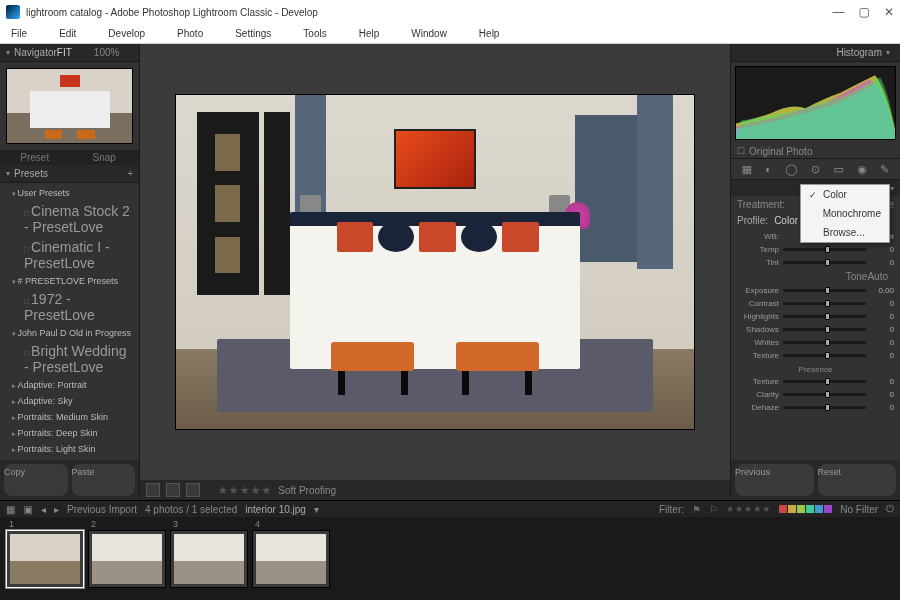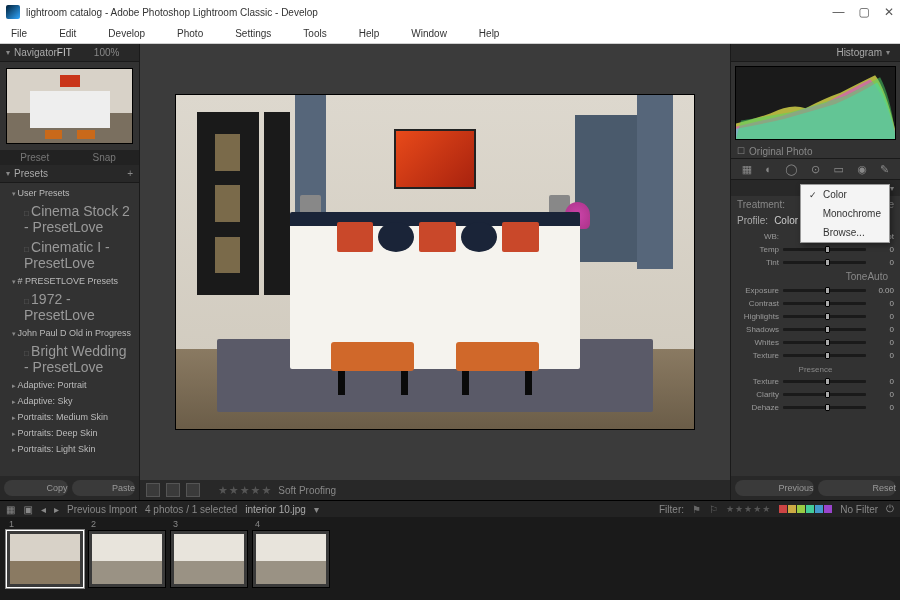--- a/index.html
+++ b/index.html
@@ -27,21 +27,21 @@
 .zoom span{cursor:pointer}
 .sub-tabs{display:flex;height:15px;background:#222;color:#777;font-size:8px}
 .sub-tabs span{flex:1;text-align:center;padding-top:2px}
 .presets{flex:1;overflow:hidden;padding:2px 0}
 .preset-grp{color:#bbb;font-size:9px;padding:3px 6px 3px 12px;cursor:pointer}
 .preset-grp::before{content:"▸ ";color:#888;font-size:7px}
 .preset-grp.open::before{content:"▾ "}
 .preset-item{color:#999;font-size:14px;padding:2px 6px 2px 24px;cursor:pointer}
 .preset-item::before{content:"□ ";color:#666;font-size:8px}
 .btnrow{display:flex;gap:4px;padding:4px;background:#282828}
-.btnrow .b{flex:1;height:16px;background:#3a3a3a;color:#999;text-align:right;line-height:16px;border-radius:8px;cursor:pointer;font-size:9px}
+.btnrow .b{flex:1;height:32px;background:#3a3a3a;color:#999;text-align:left;line-height:16px;border-radius:8px;cursor:pointer;font-size:9px}
 .canvas{flex:1;display:flex;align-items:center;justify-content:center;padding:10px 30px}
 .photo{width:100%;max-width:520px;aspect-ratio:1.55;background:#d9d4ca;position:relative;border:1px solid #000;overflow:hidden}
 .wall{position:absolute;inset:0 0 22% 0;background:linear-gradient(#ddd8ce,#d2ccc0)}
 .floor{position:absolute;left:0;right:0;bottom:0;height:24%;background:linear-gradient(#8a7a62,#6b5d48)}
 .rug{position:absolute;left:8%;right:8%;bottom:5%;height:22%;background:#5a5a68;border-radius:2px}
 .bed{position:absolute;left:22%;right:22%;top:35%;bottom:18%;background:#f5f3ee;border-top:14px solid #1a2438;border-radius:2px}
 .pillow{position:absolute;top:38%;width:7%;height:9%;background:#c9482a;border-radius:2px}
 .pillow.p1{left:31%}.pillow.p2{left:39%;background:#1a2438;border-radius:50%}.pillow.p3{left:47%}.pillow.p4{left:55%;background:#1a2438;border-radius:50%}.pillow.p5{left:63%}
 .art{position:absolute;left:42%;top:10%;width:16%;height:18%;background:linear-gradient(135deg,#e84a1a,#a8220e);border:2px solid #222}
 .screenL{position:absolute;left:4%;top:5%;width:12%;height:55%;background:#1a1a1a}

